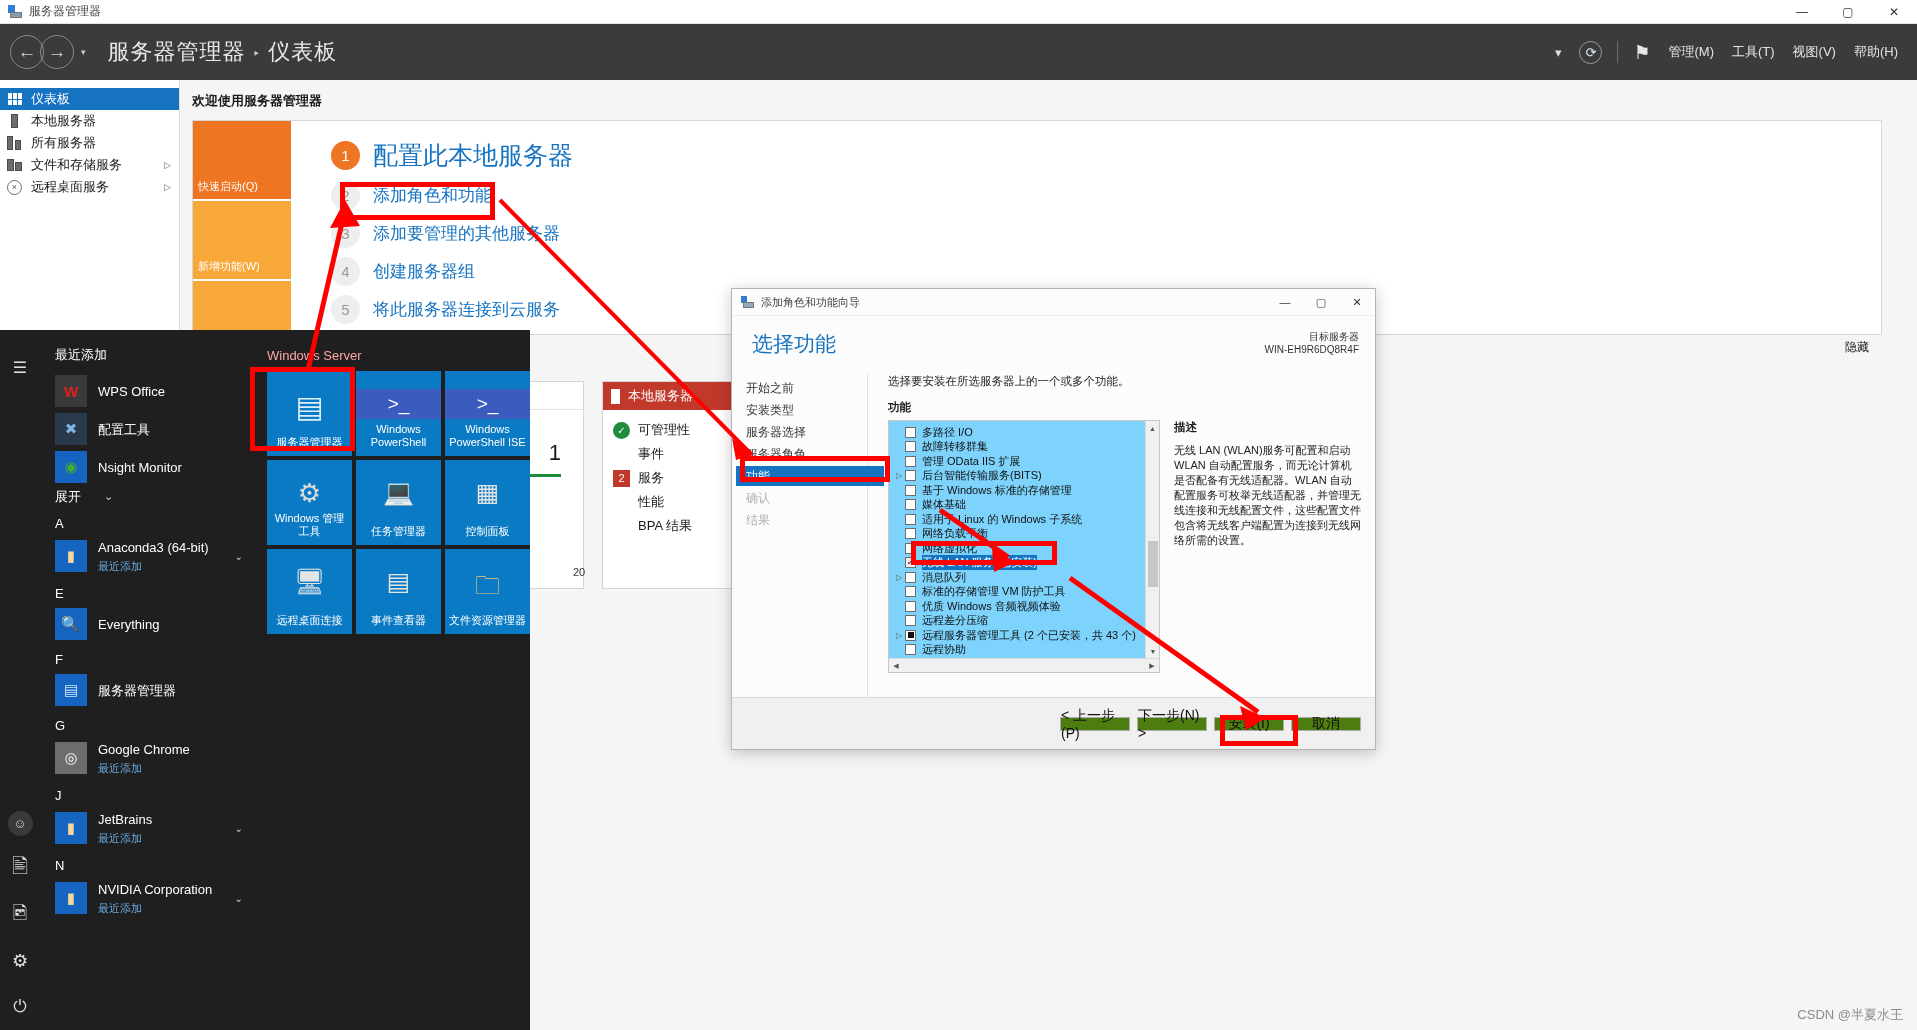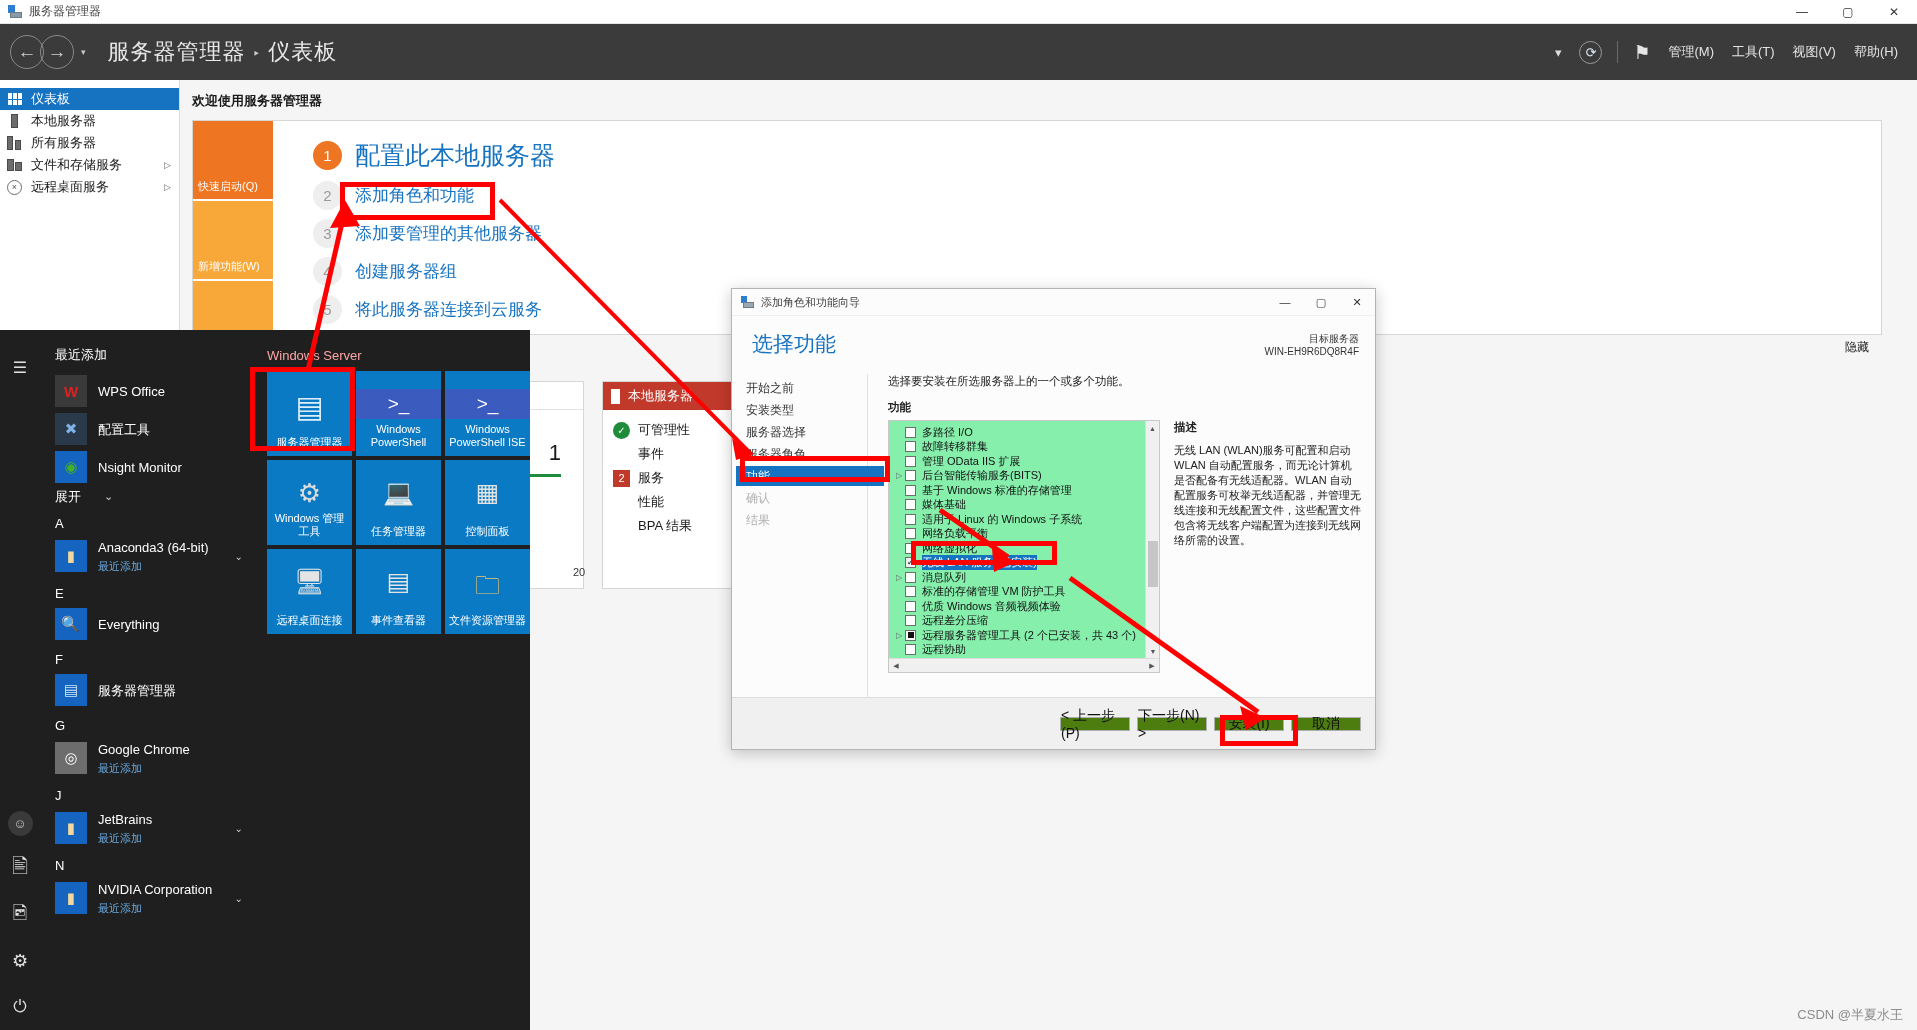--- a/index.html
+++ b/index.html
@@ -49,21 +49,21 @@
   .nav-item.active .grid-ico i{background:#fff;}
   .nav-item.active .grid-ico{background:#1673c1;}
   .srv-ico { width:7px; height:14px; background:#6d6d6d; border:1px solid #4a4a4a; }
   .srvs-ico { width:15px;height:14px; position:relative;}
   .srvs-ico b{position:absolute;background:#6d6d6d;border:1px solid #4a4a4a;display:block;}
   .rd-ico { width:15px;height:15px;border-radius:50%;border:1.5px solid #6d6d6d; font-size:9px; display:flex;align-items:center;justify-content:center;color:#555;}
 
   #sm-main { flex:1; background:#f5f5f5; padding:12px 0 0 12px; overflow:hidden; position:relative; }
   #welcome-label { font-size:13px; font-weight:bold; color:#1a1a1a; margin-bottom:10px; }
   #welcome-panel { background:#fff; border:1px solid #d6d6d6; width:1690px; height:215px; display:flex; position:relative; }
-  #quicklaunch-col { width:80px; }
+  #quicklaunch-col { width:98px; }
   .ql-tile { position:relative; color:#fff; font-size:11px; }
   .ql-tile span { position:absolute; left:5px; bottom:5px; }
   .ql1 { background:#ee7623; height:78px; }
   .ql2 { background:#f8a739; height:78px; margin-top:2px;}
   .ql3 { background:#f8a739; height:55px; margin-top:2px;}
   #steps { padding:18px 0 0 40px; }
   .step { display:flex; align-items:center; margin-bottom:9px; }
   .step .num {
     width:29px;height:29px;border-radius:50%; display:flex;align-items:center;justify-content:center;
     font-size:15px; color:#fff; background:#ee7623; margin-right:13px;
@@ -113,33 +113,33 @@
     position:absolute; left:731px; top:288px; width:645px; height:462px;
     background:#fcfcfc; border:1px solid #b4b4b4; box-shadow:0 3px 14px rgba(0,0,0,.22); z-index:30;
   }
   #wz-title { height:27px; display:flex; align-items:center; padding-left:9px; border-bottom:1px solid #efefef; }
   #wz-title .ic { width:14px;height:13px;position:relative;margin-right:6px; }
   #wz-title .ic b { position:absolute;left:0;top:0;width:6px;height:7px;background:#2d7dd2;display:block;}
   #wz-title .ic i { position:absolute;left:2px;top:6px;width:11px;height:6px;background:#9aa8b4;border:1px solid #6e7c88;display:block;}
   #wz-title-text { font-size:11px; color:#444; }
   #wz-wbtns { margin-left:auto; display:flex; }
   .wzbtn { width:36px;height:27px;display:flex;align-items:center;justify-content:center;font-size:11px;color:#333; }
-  #wz-head { padding:14px 16px 0 20px; display:flex;align-items:flex-end; }
+  #wz-head { padding:14px 16px 0 20px; display:flex; }
   #wz-head-title { font-size:21px; color:#1673c1; font-weight:300; }
   #wz-target { margin-left:auto; text-align:right; font-size:10px; color:#333; line-height:13px; }
   #wz-content { display:flex; padding:16px 14px 0 8px; height:340px; }
   #wz-steps { width:128px; font-size:12px; padding-top:4px; border-right:1px solid #e0e0e0; }
   .wz-step { height:20px; display:flex; align-items:center; padding-left:6px; color:#333; margin-bottom:2px;}
   .wz-step.active { background:#1673c1; color:#fff; width:148px; margin-left:-4px; padding-left:10px; }
   .wz-step.disabled { color:#b0b0b0; }
   #wz-right { flex:1; padding-left:20px; }
   #wz-intro { font-size:11.5px; color:#222; margin-bottom:11px; }
   #wz-feat-label { font-size:11.5px; font-weight:bold; color:#222; margin-bottom:5px; }
   #wz-panels { display:flex; }
-  #feat-box { width:272px; height:253px; border:1px solid #c8c8c8; background:#86efac; position:relative; overflow:hidden; }
+  #feat-box { width:272px; height:253px; border:1px solid #c8c8c8; background:#7dd3fc; position:relative; overflow:hidden; }
   #feat-list { padding:4px 0 0 4px; }
   .feat { height:14.5px; display:flex; align-items:center; font-size:11px; color:#111; white-space:nowrap; }
   .feat .exp { width:12px; text-align:center; color:#666; font-size:8px; }
   .feat .cb { width:11px;height:11px;border:1px solid #6d6d6d;background:#fff;margin-right:6px; display:flex;align-items:center;justify-content:center;flex:0 0 11px;}
   .feat .cb.checked { background:#f0f0f0; }
   .feat .cb.partial::after { content:""; width:6px;height:6px;background:#111;display:block; }
   .feat .cb .tick { color:#111; font-size:9px; line-height:9px; }
   .feat.selected .lbl { background:#1673c1; color:#fff; }
   #feat-scroll { position:absolute; right:0; top:0; width:14px; height:100%; background:#f0f0f0; border-left:1px solid #dcdcdc;}
   .sc-arrow { height:14px; display:flex;align-items:center;justify-content:center;font-size:7px;color:#555;background:#f0f0f0;}

